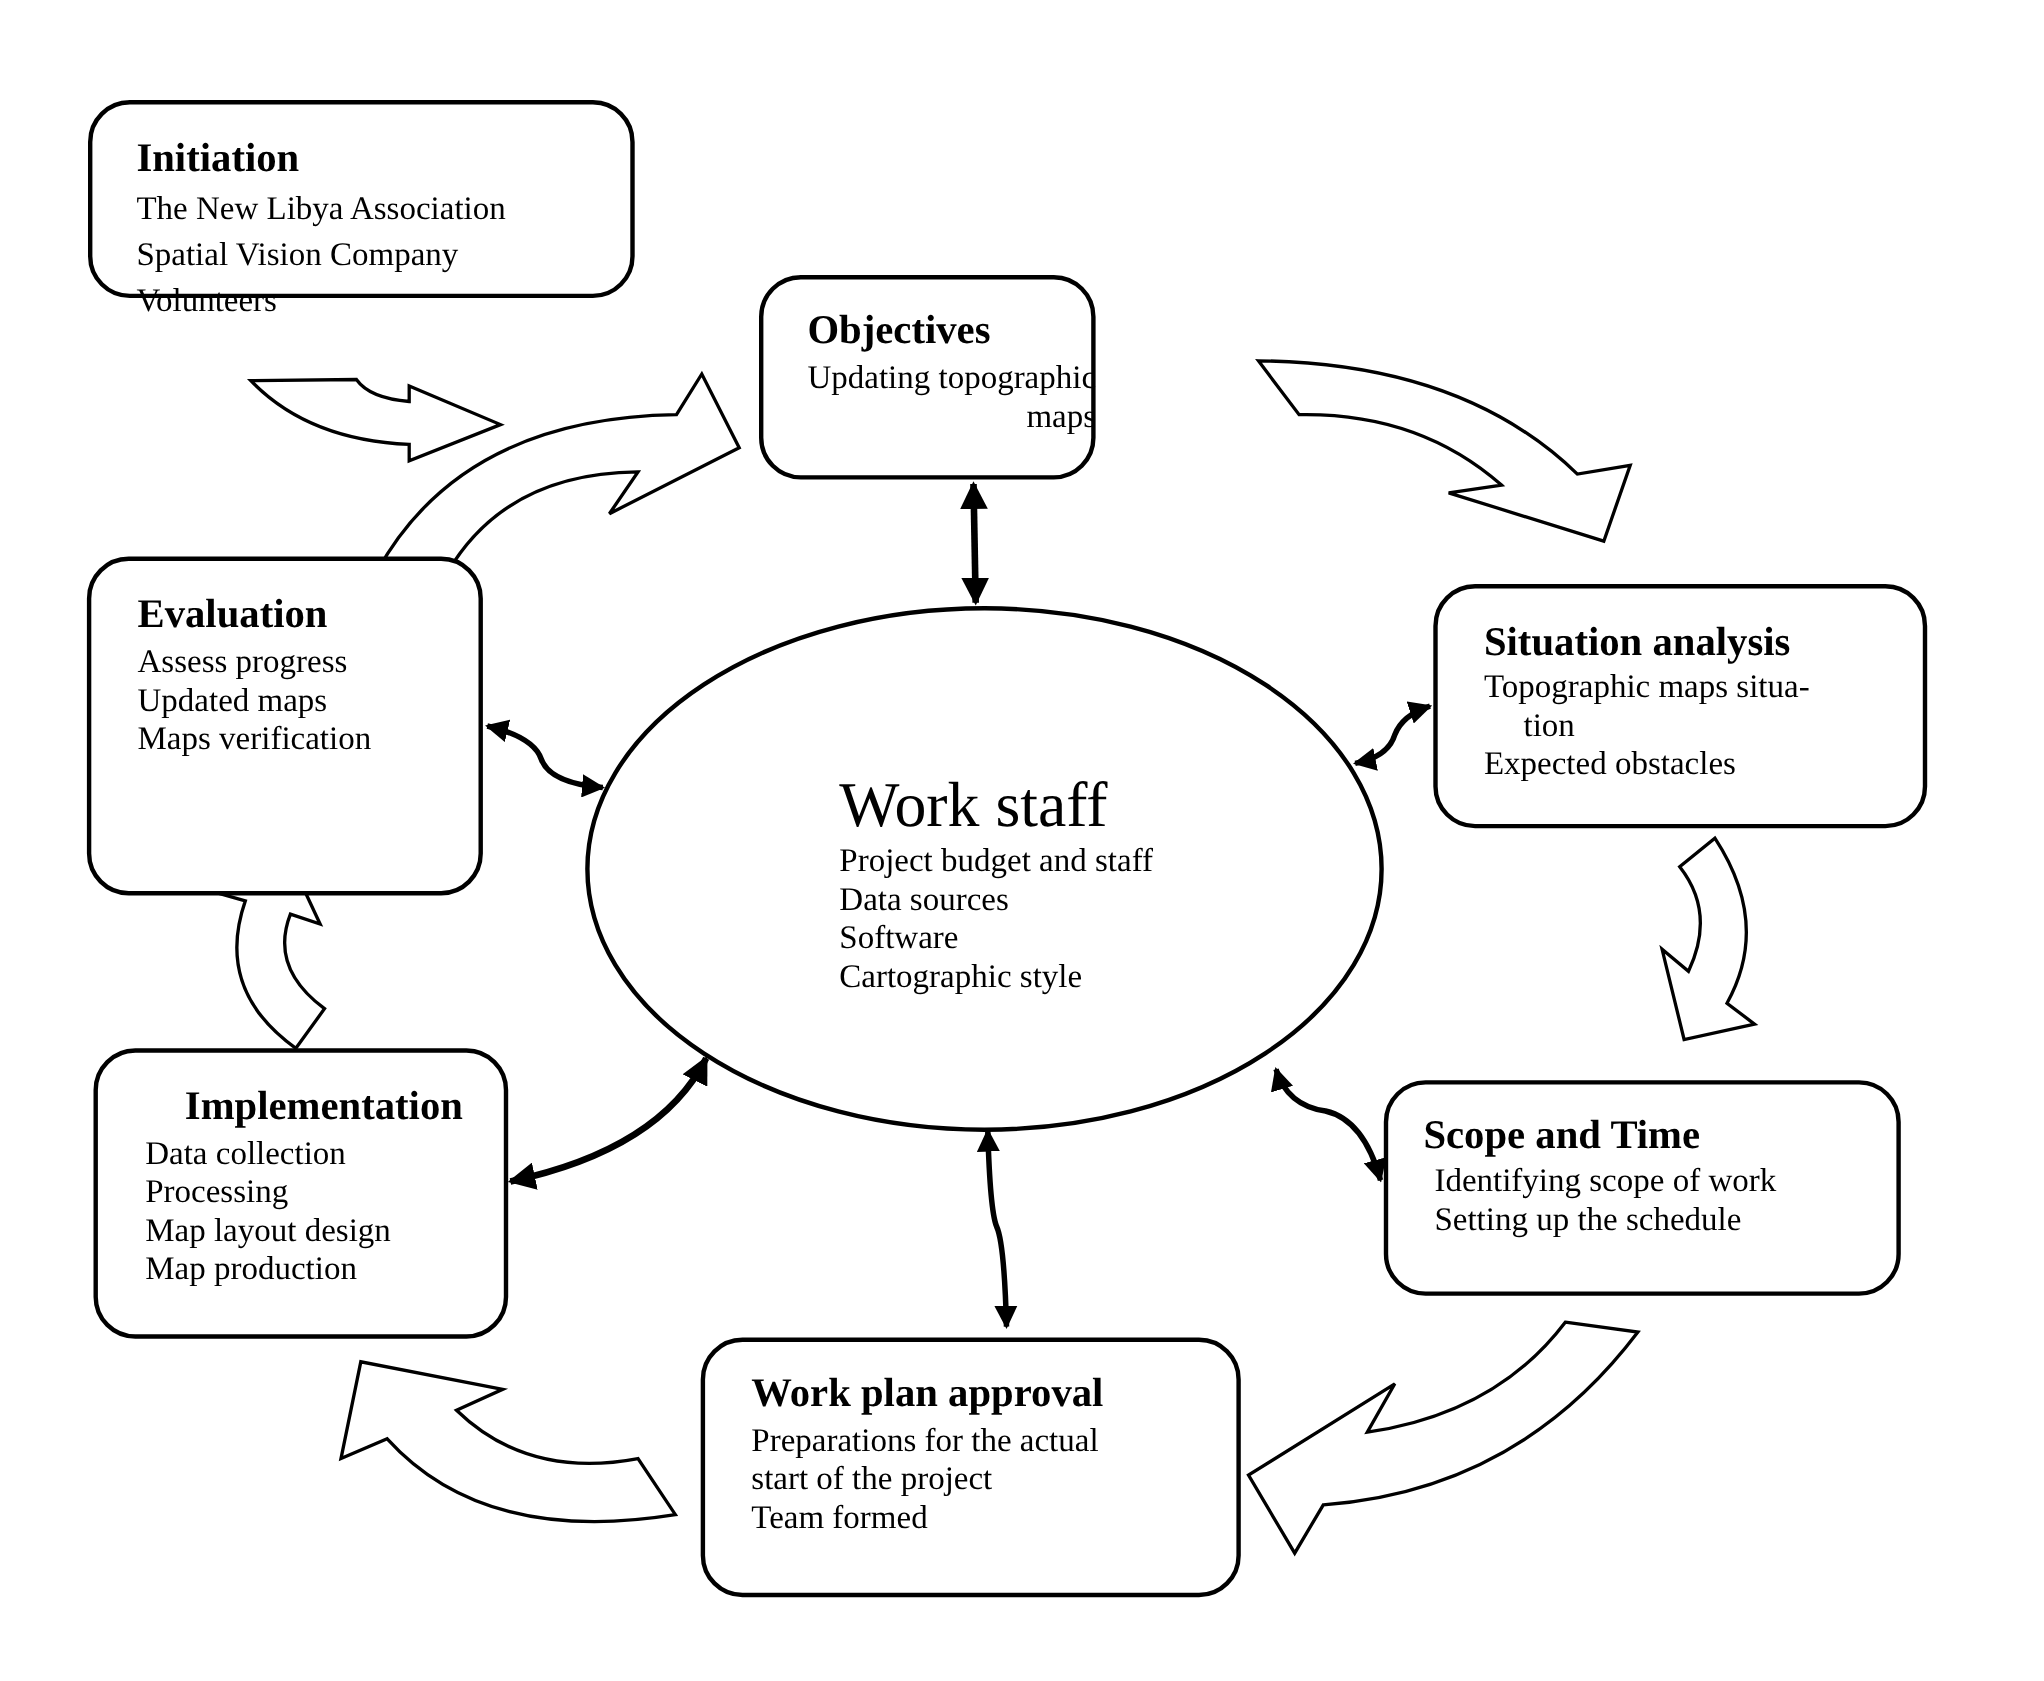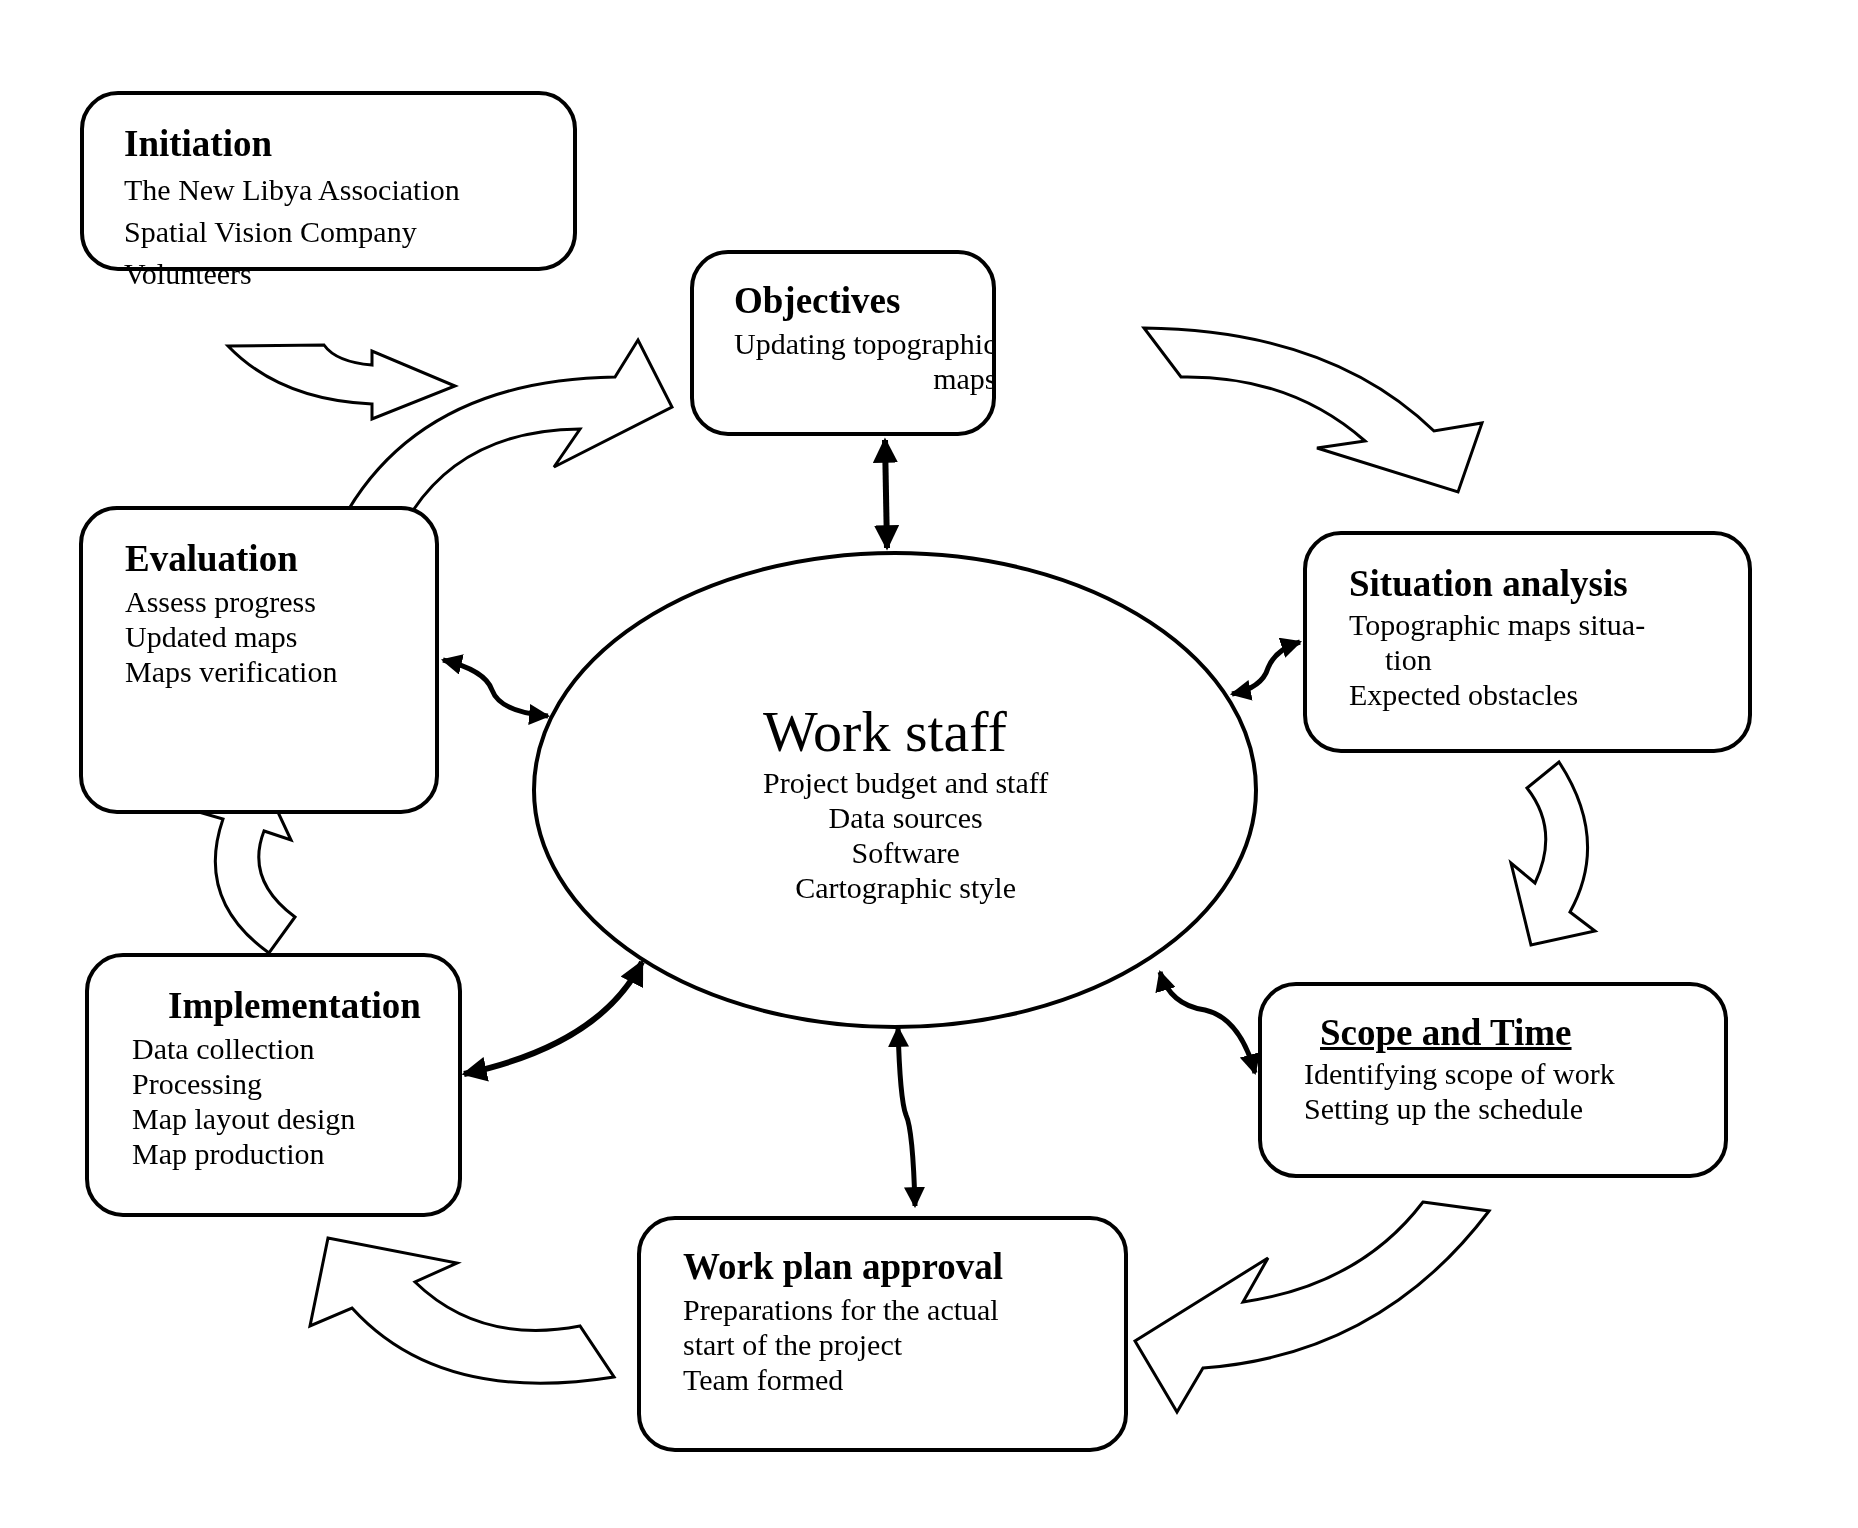--- a/index.html
+++ b/index.html
@@ -6,21 +6,21 @@
   body { width: 1858px; height: 1528px; position: relative; overflow: hidden;
          font-family: "Liberation Serif", "DejaVu Serif", serif; color: #000; }
   svg#diagram { position: absolute; left: 0; top: 0; width: 1858px; height: 1528px; }
   .box { position: absolute; box-sizing: border-box; border: 4px solid #000; border-radius: 38px; background: #fff; }
   .box .title { position: absolute; font-weight: bold; font-size: 37px; line-height: 1; white-space: nowrap; }
   .box .lines { position: absolute; font-size: 30px; white-space: nowrap; }
   .box .lines div { height: 35px; line-height: 35px; }
   #box-initiation .lines div { height: 42px; line-height: 42px; }
   .center-text { position: absolute; }
   .center-title { font-size: 58px; line-height: 1; white-space: nowrap; }
-  .center-lines { font-size: 30px; white-space: nowrap; text-align: center; }
+  .center-lines { font-size: 30px; white-space: nowrap; }
   .center-lines div { height: 35px; line-height: 35px; }
   .indent { padding-left: 36px; }
 </style>
 </head>
 <body>
 
 <svg id="diagram" viewBox="0 0 1858 1528" xmlns="http://www.w3.org/2000/svg">
   <defs>
     <marker id="tri" viewBox="0 0 10 10" refX="9" refY="5" markerWidth="4.2" markerHeight="4.2" orient="auto-start-reverse" markerUnits="strokeWidth">
       <path d="M0,0 L10,5 L0,10 z" fill="#000"></path>
@@ -75,21 +75,21 @@
 <div class="box" style="left:1303px; top:531px; width:449px; height:222px;">
   <div class="title" style="left:42px; top:30px;">Situation analysis</div>
   <div class="lines" style="left:42px; top:72px;">
     <div>Topographic maps situa-</div>
     <div class="indent">tion</div>
     <div>Expected obstacles</div>
   </div>
 </div>
 
 <div class="box" style="left:1258px; top:982px; width:470px; height:196px;">
-  <div class="title" style="left:58px; top:28px;text-decoration:underline;">Scope and Time</div>
+  <div class="title" style="left:32px; top:28px;">Scope and Time</div>
   <div class="lines" style="left:42px; top:70px;">
     <div>Identifying scope of work</div>
     <div>Setting up the schedule</div>
   </div>
 </div>
 
 <div class="box" style="left:637px; top:1216px; width:491px; height:236px;">
   <div class="title" style="left:42px; top:28px;">Work plan approval</div>
   <div class="lines" style="left:42px; top:72px;">
     <div>Preparations for the actual</div>

